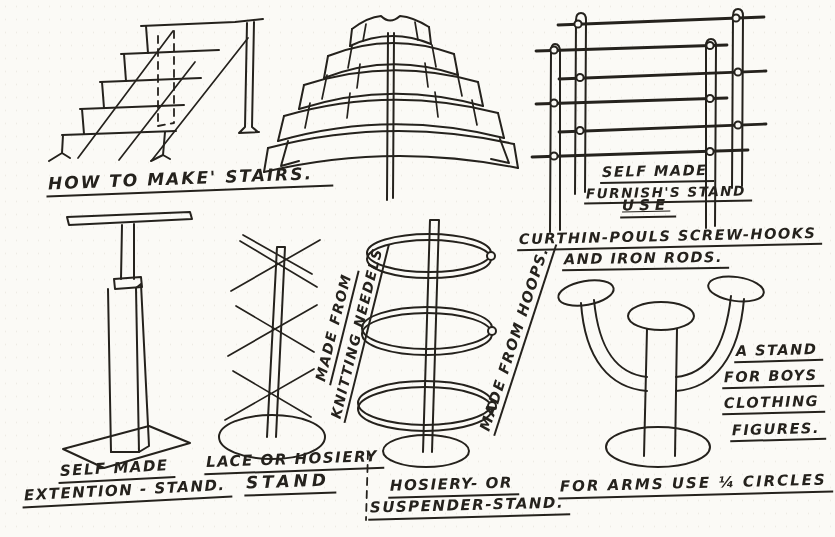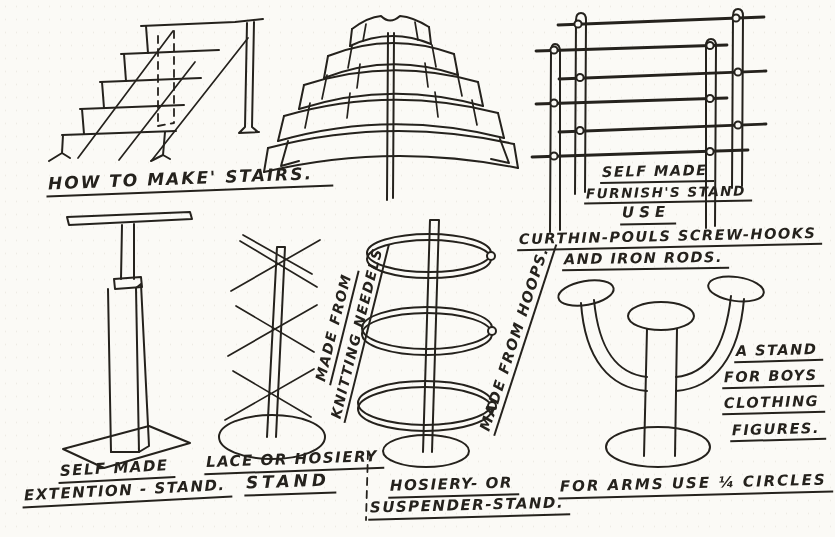--- a/index.html
+++ b/index.html
@@ -165,21 +165,21 @@
     <ellipse class="s" cx="736" cy="289" rx="28" ry="12" transform="rotate(8 736 289)"></ellipse>
   </g>
 
   <path class="s dash" d="M368,452 L366,520"></path>
 </svg>
 
 <div class="cap" style="left:46px;top:170px;font-size:17px;letter-spacing:2px;transform:rotate(-2.2deg);padding-right:20px;text-transform:uppercase;">How to Make' Stairs.</div>
 
 <div class="cap" style="left:600px;top:164px;font-size:14.5px;transform:rotate(-1deg);text-transform:uppercase;">Self Made</div>
 <div class="cap" style="left:584px;top:185px;font-size:13.5px;transform:rotate(-1deg);text-transform:uppercase;">Furnish's Stand</div>
-<div class="cap" style="left:620px;top:205px;font-size:15px;letter-spacing:5px;transform:rotate(-1deg);text-transform:uppercase;">Use</div>
+<div class="cap" style="left:620px;top:198px;font-size:15px;letter-spacing:5px;transform:rotate(-1deg);text-transform:uppercase;text-decoration:underline;">Use</div>
 <div class="cap" style="left:517px;top:229px;font-size:14.5px;transform:rotate(-1.2deg);text-transform:uppercase;">Curthin-Pouls Screw-Hooks</div>
 <div class="cap" style="left:562px;top:251px;font-size:14.5px;transform:rotate(-0.8deg);text-transform:uppercase;">and Iron Rods.</div>
 
 <div class="cap" style="left:58px;top:461px;font-size:15px;transform:rotate(-3deg);text-transform:uppercase;">Self Made</div>
 <div class="cap" style="left:22px;top:483px;font-size:15px;transform:rotate(-3deg);text-transform:uppercase;">Extention - Stand.</div>
 
 <div class="cap" style="left:204px;top:452px;font-size:15px;transform:rotate(-2deg);text-transform:uppercase;">Lace or Hosiery</div>
 <div class="cap" style="left:244px;top:473px;font-size:17px;letter-spacing:4px;transform:rotate(-2deg);text-transform:uppercase;">Stand</div>
 
 <div class="vblock" style="left:237px;top:305px;width:220px;transform:rotate(-76deg);">

